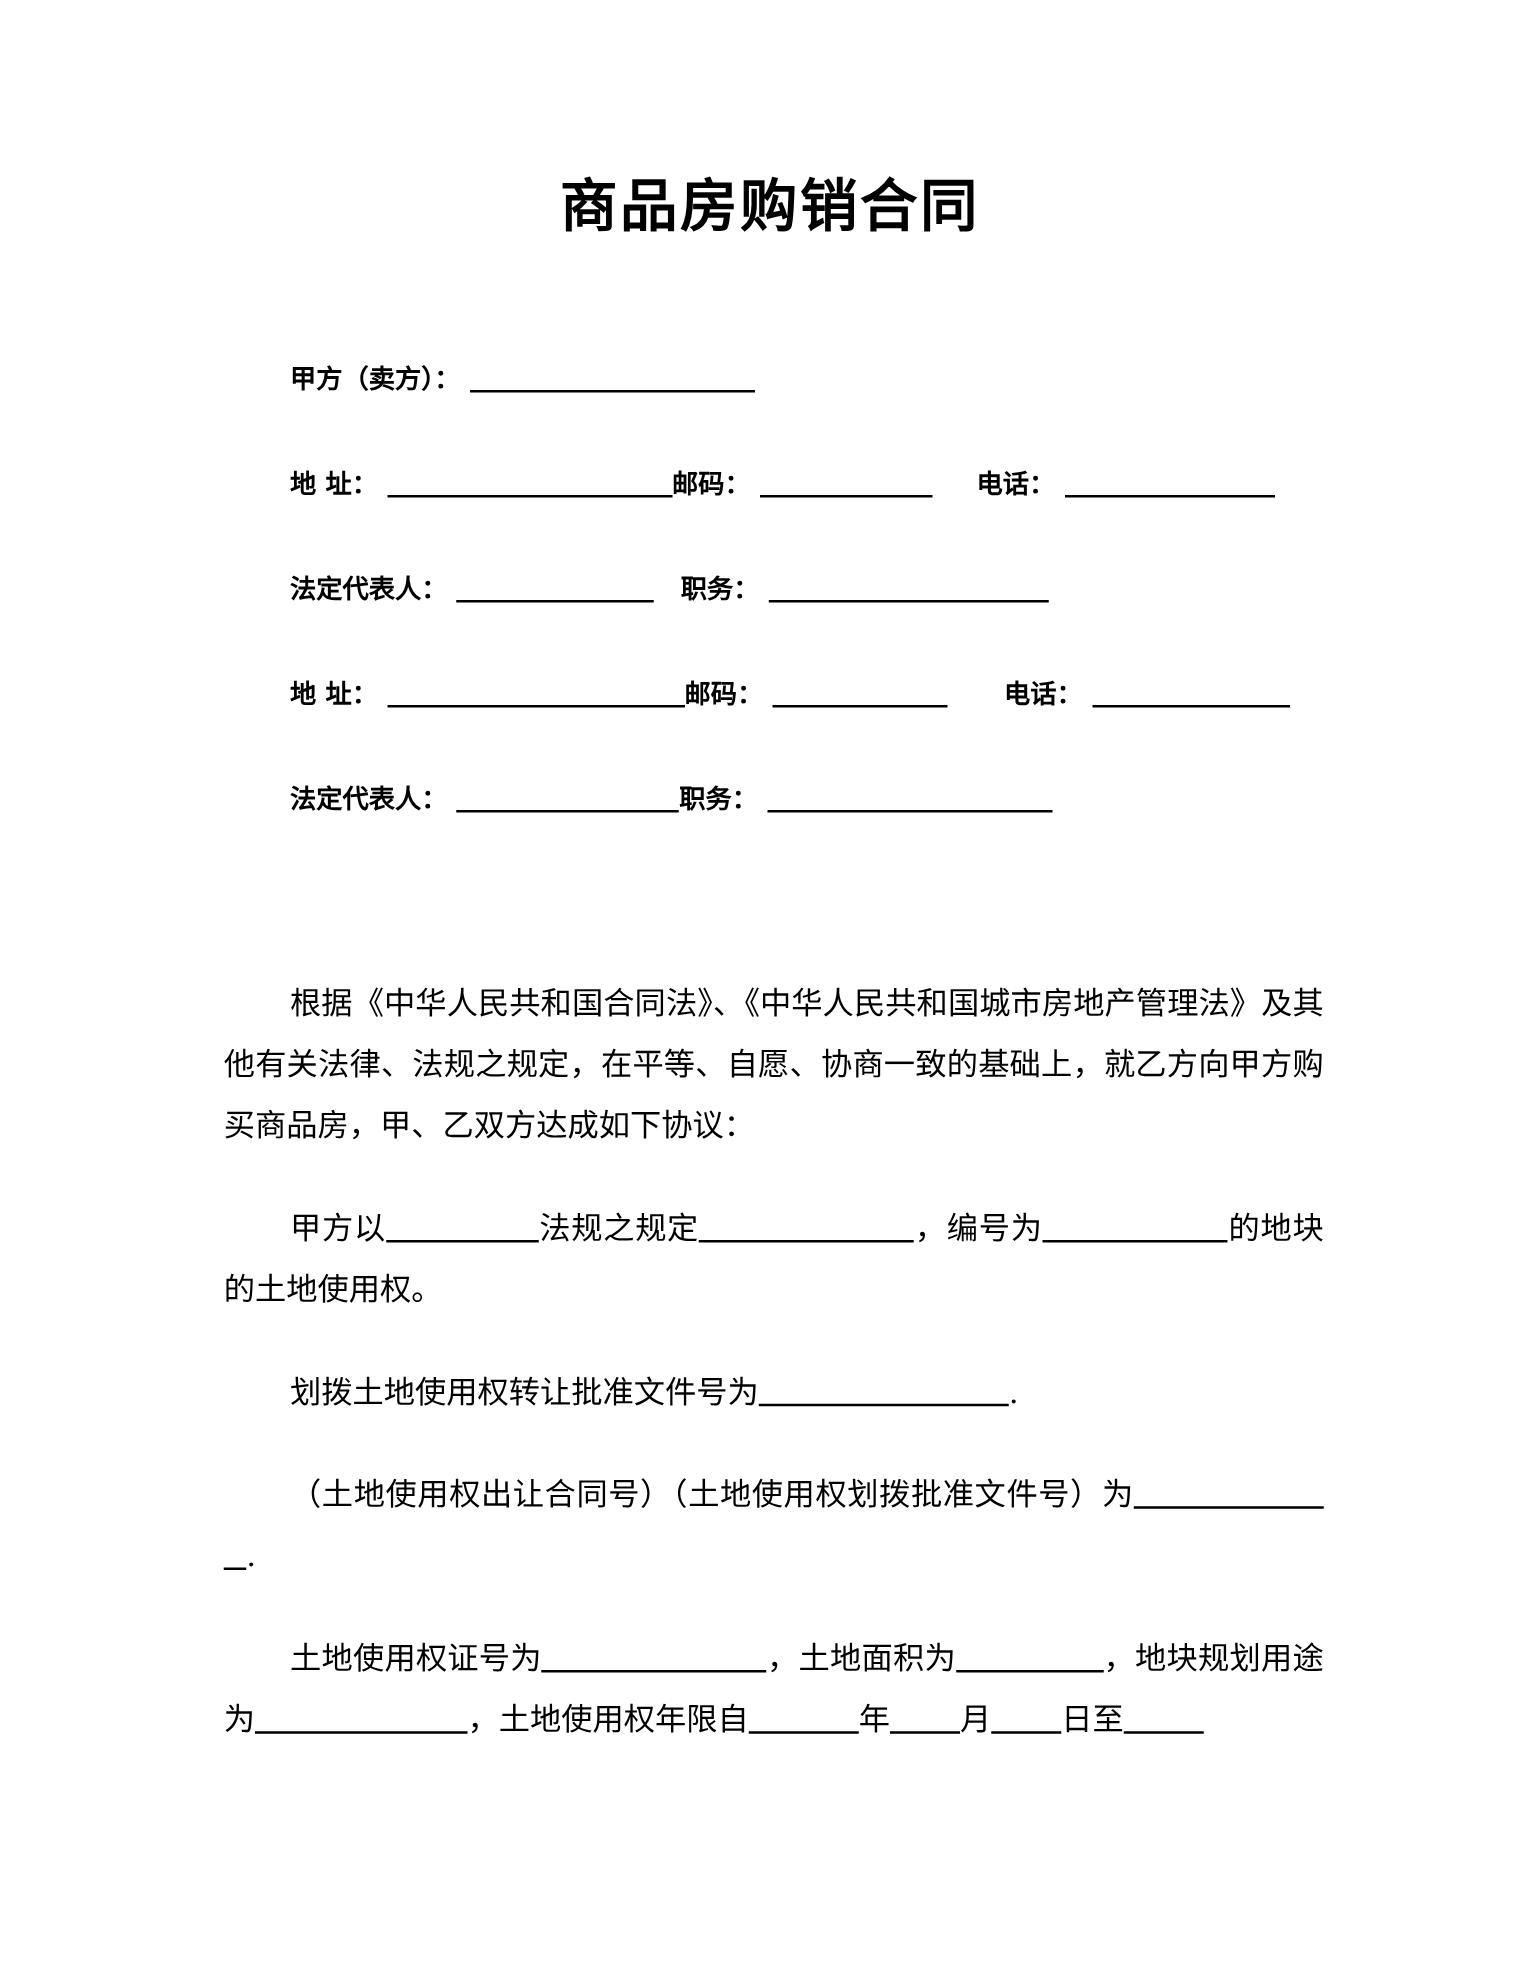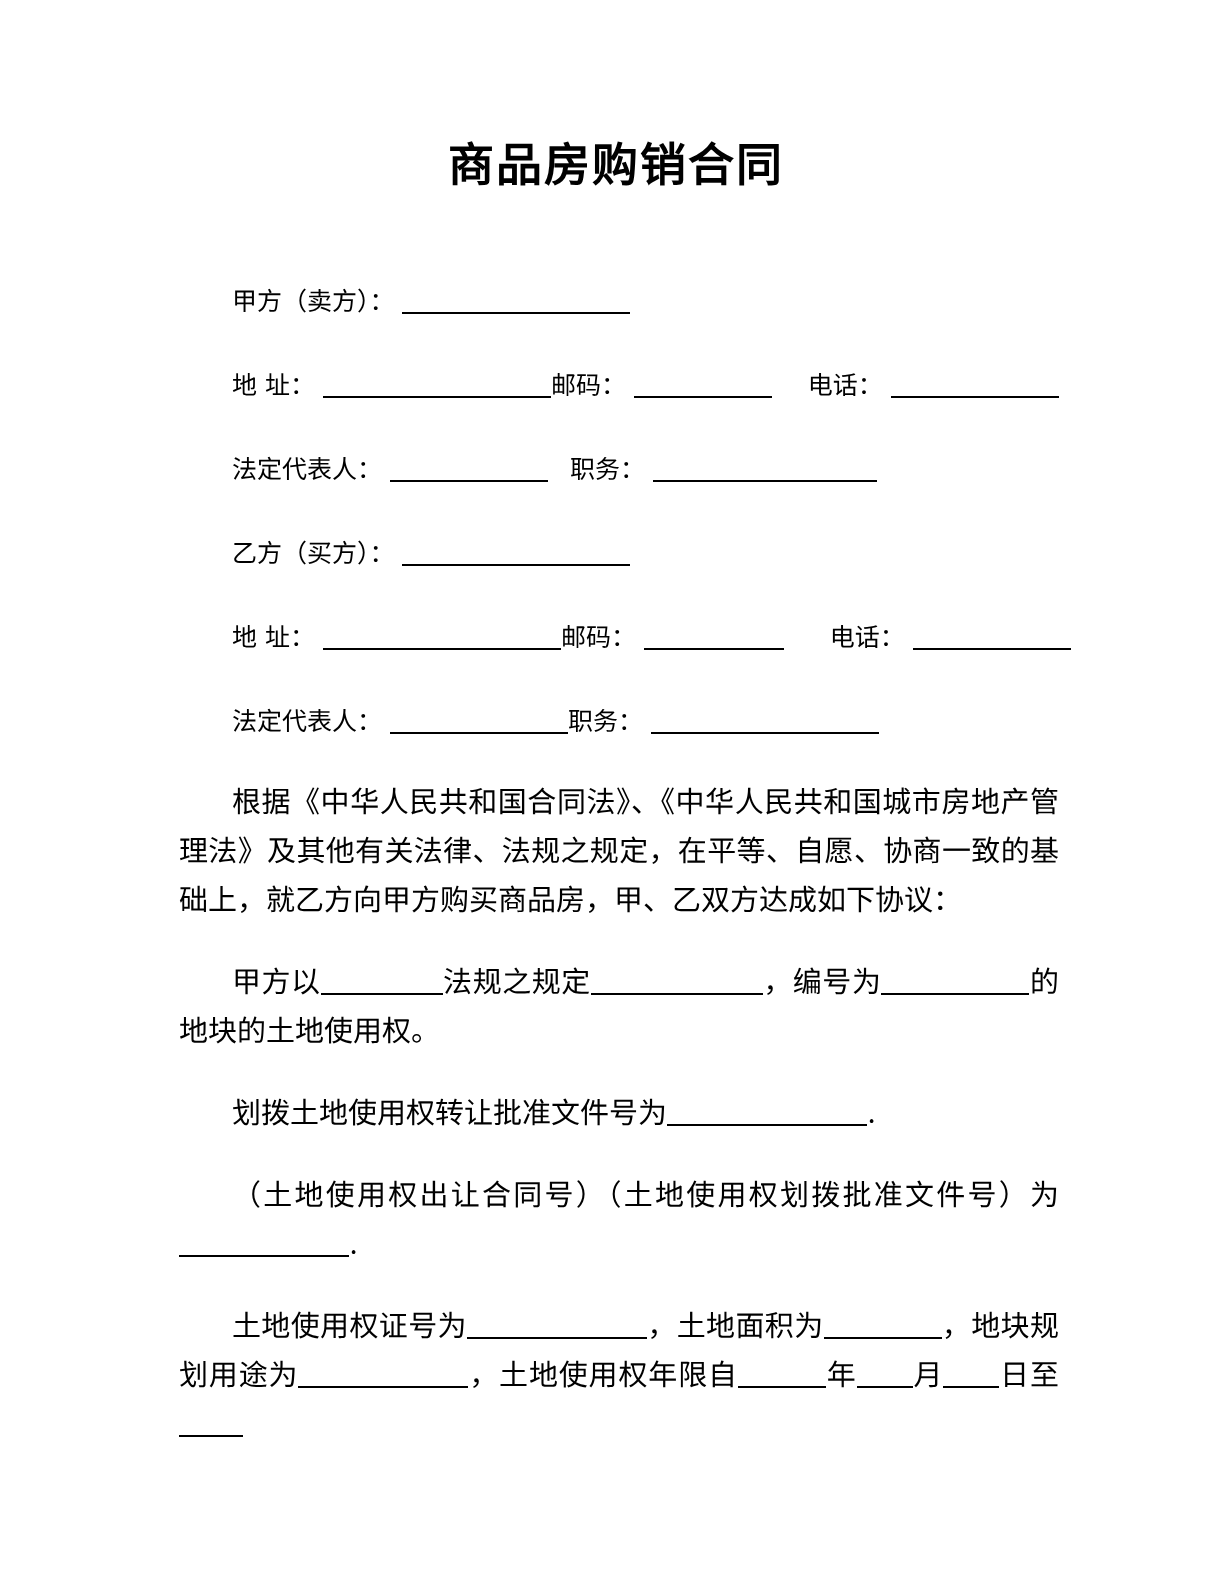--- a/index.html
+++ b/index.html
@@ -43,26 +43,27 @@
 
   
   .form-block {
     position: absolute;
     left: 175px;
     top: 288px;
     width: 880px;
   }
 
   .field-row {
-    font-size: 25px;
+    font-size: 21px;
     line-height: 1.0;
     height: 84px;
     white-space: nowrap;
     padding-left: 53px;   
     box-sizing: border-box;
+    font-weight: bold;
   }
 
   .field-label {
     display: inline;
   }
 
   
   .blank {
     display: inline-block;
     border-bottom: 2px solid #000;
@@ -73,21 +74,21 @@
   
   .body-block {
     position: absolute;
     left: 175px;
     top: 778px;
     width: 880px;
   }
 
   p.para {
     margin: 0;
-    font-size: 29px;
+    font-size: 25px;
     line-height: 49px;
     text-indent: 53px;
     text-align: justify;
     text-justify: inter-ideograph;
     letter-spacing: 0px;
   }
 
   p.para.gap {
     margin-top: 36px;
   }
@@ -125,24 +126,20 @@
       <span class="blank" style="width:168px;"></span>
     </div>
 
     <div class="field-row">
       <span class="field-label">法定代表人：</span>
       <span class="blank" style="width:158px;"></span>
       <span style="display:inline-block;width:14px;"></span><span class="field-label">职务：</span>
       <span class="blank" style="width:224px;"></span>
     </div>
 
-    <div class="field-row">
-      <span class="field-label">乙方（买方）：</span>
-      <span class="blank" style="width:228px;"></span>
-    </div>
 
     <div class="field-row">
       <span class="field-label">地 址：</span>
       <span class="blank" style="width:238px;"></span><span class="field-label">邮码：</span>
       <span class="blank" style="width:140px;"></span>
       <span style="display:inline-block;width:38px;"></span><span class="field-label">电话：</span>
       <span class="blank" style="width:158px;"></span>
     </div>
 
     <div class="field-row">

